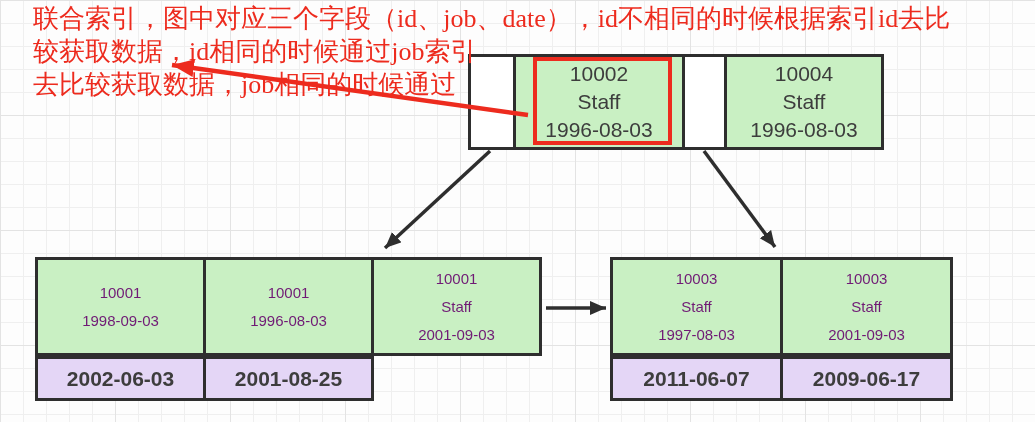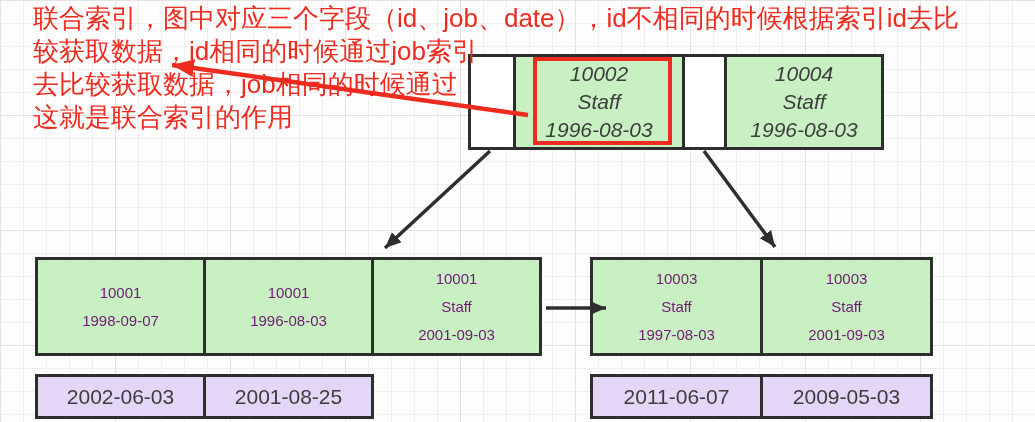--- a/index.html
+++ b/index.html
@@ -24,34 +24,34 @@
   
   .annotation {
     position: absolute;
     left: 33px;
     top: 2px;
     z-index: 2;
     color: #ed2b1e;
     font-size: 26px;
     line-height: 33px;
     white-space: nowrap;
+    font-family: Liberation Serif, serif;
   }
 
   
   .node {
     position: absolute;
     display: flex;
     z-index: 1;
   }
   .cell {
     box-sizing: border-box;
     border: 3px solid #2e2e2e;
     background: #ffffff;
     height: 96px;
-    font-style: italic;
   }
   .cell + .cell { margin-left: -3px; }
   .cell.key {
     background: #c9f0c3;
     display: flex;
     flex-direction: column;
     justify-content: center;
     align-items: center;
     font-size: 21px;
     line-height: 28px;
@@ -77,28 +77,29 @@
     flex-direction: column;
     justify-content: center;
     align-items: center;
     font-size: 15px;
     line-height: 28px;
     color: #701a75;
   }
   .entry .eval {
     box-sizing: border-box;
     height: 45px;
-    margin-top: 18px;
+    margin-top: 0;
     border: 3px solid #2e2e2e;
     background: #e4d6f6;
     display: flex;
     justify-content: center;
     align-items: center;
     font-size: 21px;
     color: #3d3d3d;
+    font-weight: bold;
   }
 
   
   .hl-box {
     position: absolute;
     left: 533px;
     top: 57px;
     width: 139px;
     height: 88px;
     border: 4px solid #ed2b1e;
@@ -118,21 +119,20 @@
 </style>
 </head>
 <body>
 
 <div class="canvas">
 
   <div class="annotation">
     <div>联合索引，图中对应三个字段（id、job、date），id不相同的时候根据索引id去比</div>
     <div>较获取数据，id相同的时候通过job索引</div>
     <div>去比较获取数据，job相同的时候通过</div>
-    <div>这就是联合索引的作用</div>
   </div>
 
   <div class="node" style="left:468px; top:54px;">
     <div class="cell w-ptr1"></div>
     <div class="cell key w-key1">
       <div>10002</div>
       <div>Staff</div>
       <div>1996-08-03</div>
     </div>
     <div class="cell w-ptr2"></div>
@@ -142,56 +142,56 @@
       <div>1996-08-03</div>
     </div>
   </div>
 
   <div class="hl-box"></div>
 
   <div class="leaf left" style="left:35px; top:257px;">
     <div class="entry">
       <div class="ekey">
         <div>10001</div>
-        <div>1998-09-07</div>
+        <div>1998-09-03</div>
       </div>
       <div class="eval">2002-06-03</div>
     </div>
     <div class="entry">
       <div class="ekey">
         <div>10001</div>
         <div>1996-08-03</div>
       </div>
       <div class="eval">2001-08-25</div>
     </div>
     <div class="entry">
       <div class="ekey">
         <div>10001</div>
         <div>Staff</div>
         <div>2001-09-03</div>
       </div>
     </div>
   </div>
 
-  <div class="leaf right" style="left:590px; top:257px;">
+  <div class="leaf right" style="left:610px; top:257px;">
     <div class="entry">
       <div class="ekey">
         <div>10003</div>
         <div>Staff</div>
         <div>1997-08-03</div>
       </div>
       <div class="eval">2011-06-07</div>
     </div>
     <div class="entry">
       <div class="ekey">
         <div>10003</div>
         <div>Staff</div>
         <div>2001-09-03</div>
       </div>
-      <div class="eval">2009-05-03</div>
+      <div class="eval">2009-06-17</div>
     </div>
   </div>
 
   <svg class="overlay" viewBox="0 0 1035 422" xmlns="http://www.w3.org/2000/svg">
     <defs>
       <marker id="ah-black" markerUnits="userSpaceOnUse" markerWidth="17" markerHeight="15" refX="16" refY="7" orient="auto">
         <polygon points="0,0 16,7 0,14" fill="#2e2e2e"></polygon>
       </marker>
       <marker id="ah-red" markerUnits="userSpaceOnUse" markerWidth="24" markerHeight="20" refX="22" refY="9" orient="auto">
         <polygon points="0,0 22,9 0,18" fill="#ed2b1e"></polygon>

